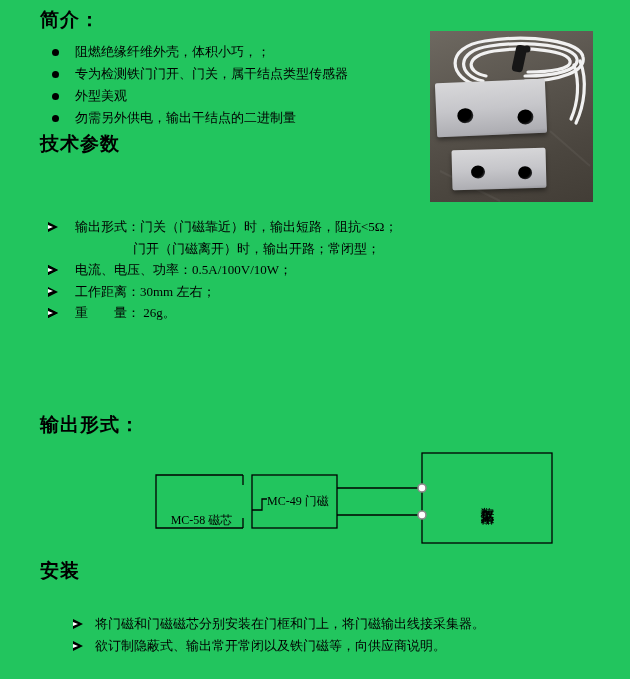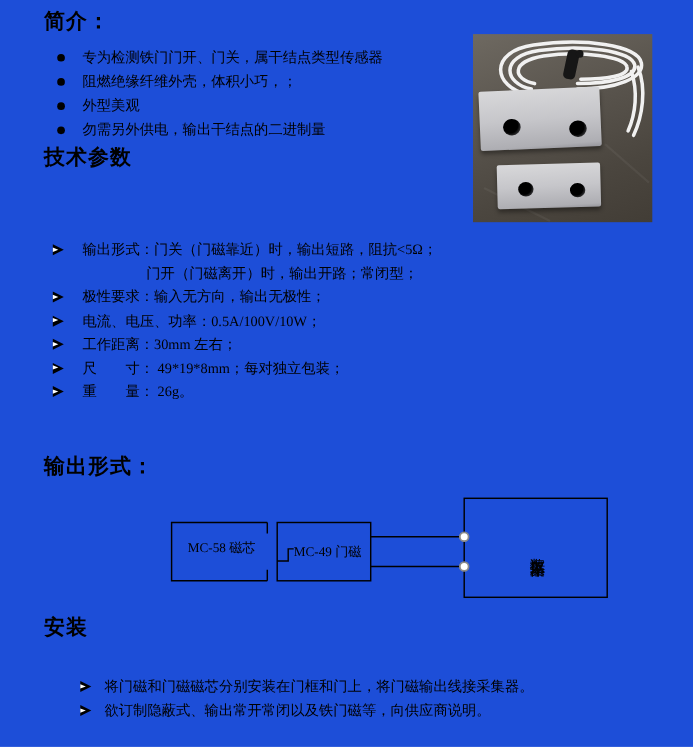--- a/index.html
+++ b/index.html
@@ -1,18 +1,18 @@
 <!DOCTYPE html>
 <html><head>
 <meta charset="utf-8">
 <style>
   * { margin:0; padding:0; box-sizing:border-box; }
   html,body { background:#ffffff; }
   .page {
-    position:relative; width:630px; height:679px; background:#1d4ed8;
+    position:relative; width:630px; height:679px; background:#22c55e;
     font-family:"Liberation Serif","DejaVu Serif",serif;
     color:#000; overflow:hidden;
   }
   .heading {
     position:absolute; font-size:19px; font-weight:bold; line-height:22px;
     letter-spacing:1px; white-space:nowrap;
   }
   .h-intro   { left:40px; top:9px; }
   .h-tech    { left:40px; top:133px; }
   .h-app     { left:40px; top:414px; }
@@ -69,42 +69,42 @@
   .sensor-bottom .hole-a { left:19px; top:16px; width:14px; height:13px; }
   .sensor-bottom .hole-b { left:66px; top:18px; width:14px; height:13px; }
 
   
   .diagram { position:absolute; left:0; top:448px; width:630px; height:105px; }
   .diagram svg { position:absolute; left:0; top:0; }
   .dlabel {
     position:absolute; font-size:12px; color:#000; white-space:nowrap;
     display:flex; align-items:center;
   }
-  .dlabel-core   { left:160px; top:15px; width:83px; height:71px; justify-content:center; }
+  .dlabel-core   { left:160px; top:37px; width:83px; height:71px; justify-content:center; }
   .dlabel-sensor { left:267px; top:27px; width:70px; height:53px; justify-content:flex-start; }
   .dlabel-collector {
     left:422px; top:5px; width:130px; height:90px; justify-content:center;
     writing-mode:vertical-rl; text-orientation:upright;
     font-size:14px; letter-spacing:1px;
   }
 </style>
 </head>
 <body>
 
 <div class="page">
 
   <div class="heading h-intro">简介：</div>
   <ul class="blist intro-list">
     <li>
       <span class="dot"></span>
+      <span>阻燃绝缘纤维外壳，体积小巧，；</span>
+    </li>
+    <li>
+      <span class="dot"></span>
       <span>专为检测铁门门开、门关，属干结点类型传感器</span>
-    </li>
-    <li>
-      <span class="dot"></span>
-      <span>阻燃绝缘纤维外壳，体积小巧，；</span>
     </li>
     <li>
       <span class="dot"></span>
       <span>外型美观</span>
     </li>
     <li>
       <span class="dot"></span>
       <span>勿需另外供电，输出干结点的二进制量</span>
     </li>
   </ul>
@@ -113,33 +113,31 @@
   <ul class="blist tech-list">
     <li>
       <span class="arrow"></span>
       <span>输出形式：门关（门磁靠近）时，输出短路，阻抗&lt;5Ω；</span>
     </li>
     <li class="cont">
       <span>门开（门磁离开）时，输出开路；常闭型；</span>
     </li>
     <li>
       <span class="arrow"></span>
-      <span>极性要求：输入无方向，输出无极性；</span>
     </li>
     <li>
       <span class="arrow"></span>
       <span>电流、电压、功率：0.5A/100V/10W；</span>
     </li>
     <li>
       <span class="arrow"></span>
       <span>工作距离：30mm 左右；</span>
     </li>
     <li>
       <span class="arrow"></span>
-      <span>尺　　寸：  49*19*8mm；每对独立包装；</span>
     </li>
     <li>
       <span class="arrow"></span>
       <span>重　　量：  26g。</span>
     </li>
   </ul>
 
   <div class="photo">
     <svg width="163" height="171" viewBox="0 0 163 171">
       <g fill="none" stroke="#f1f1f1" stroke-width="3.2" stroke-linecap="round">

